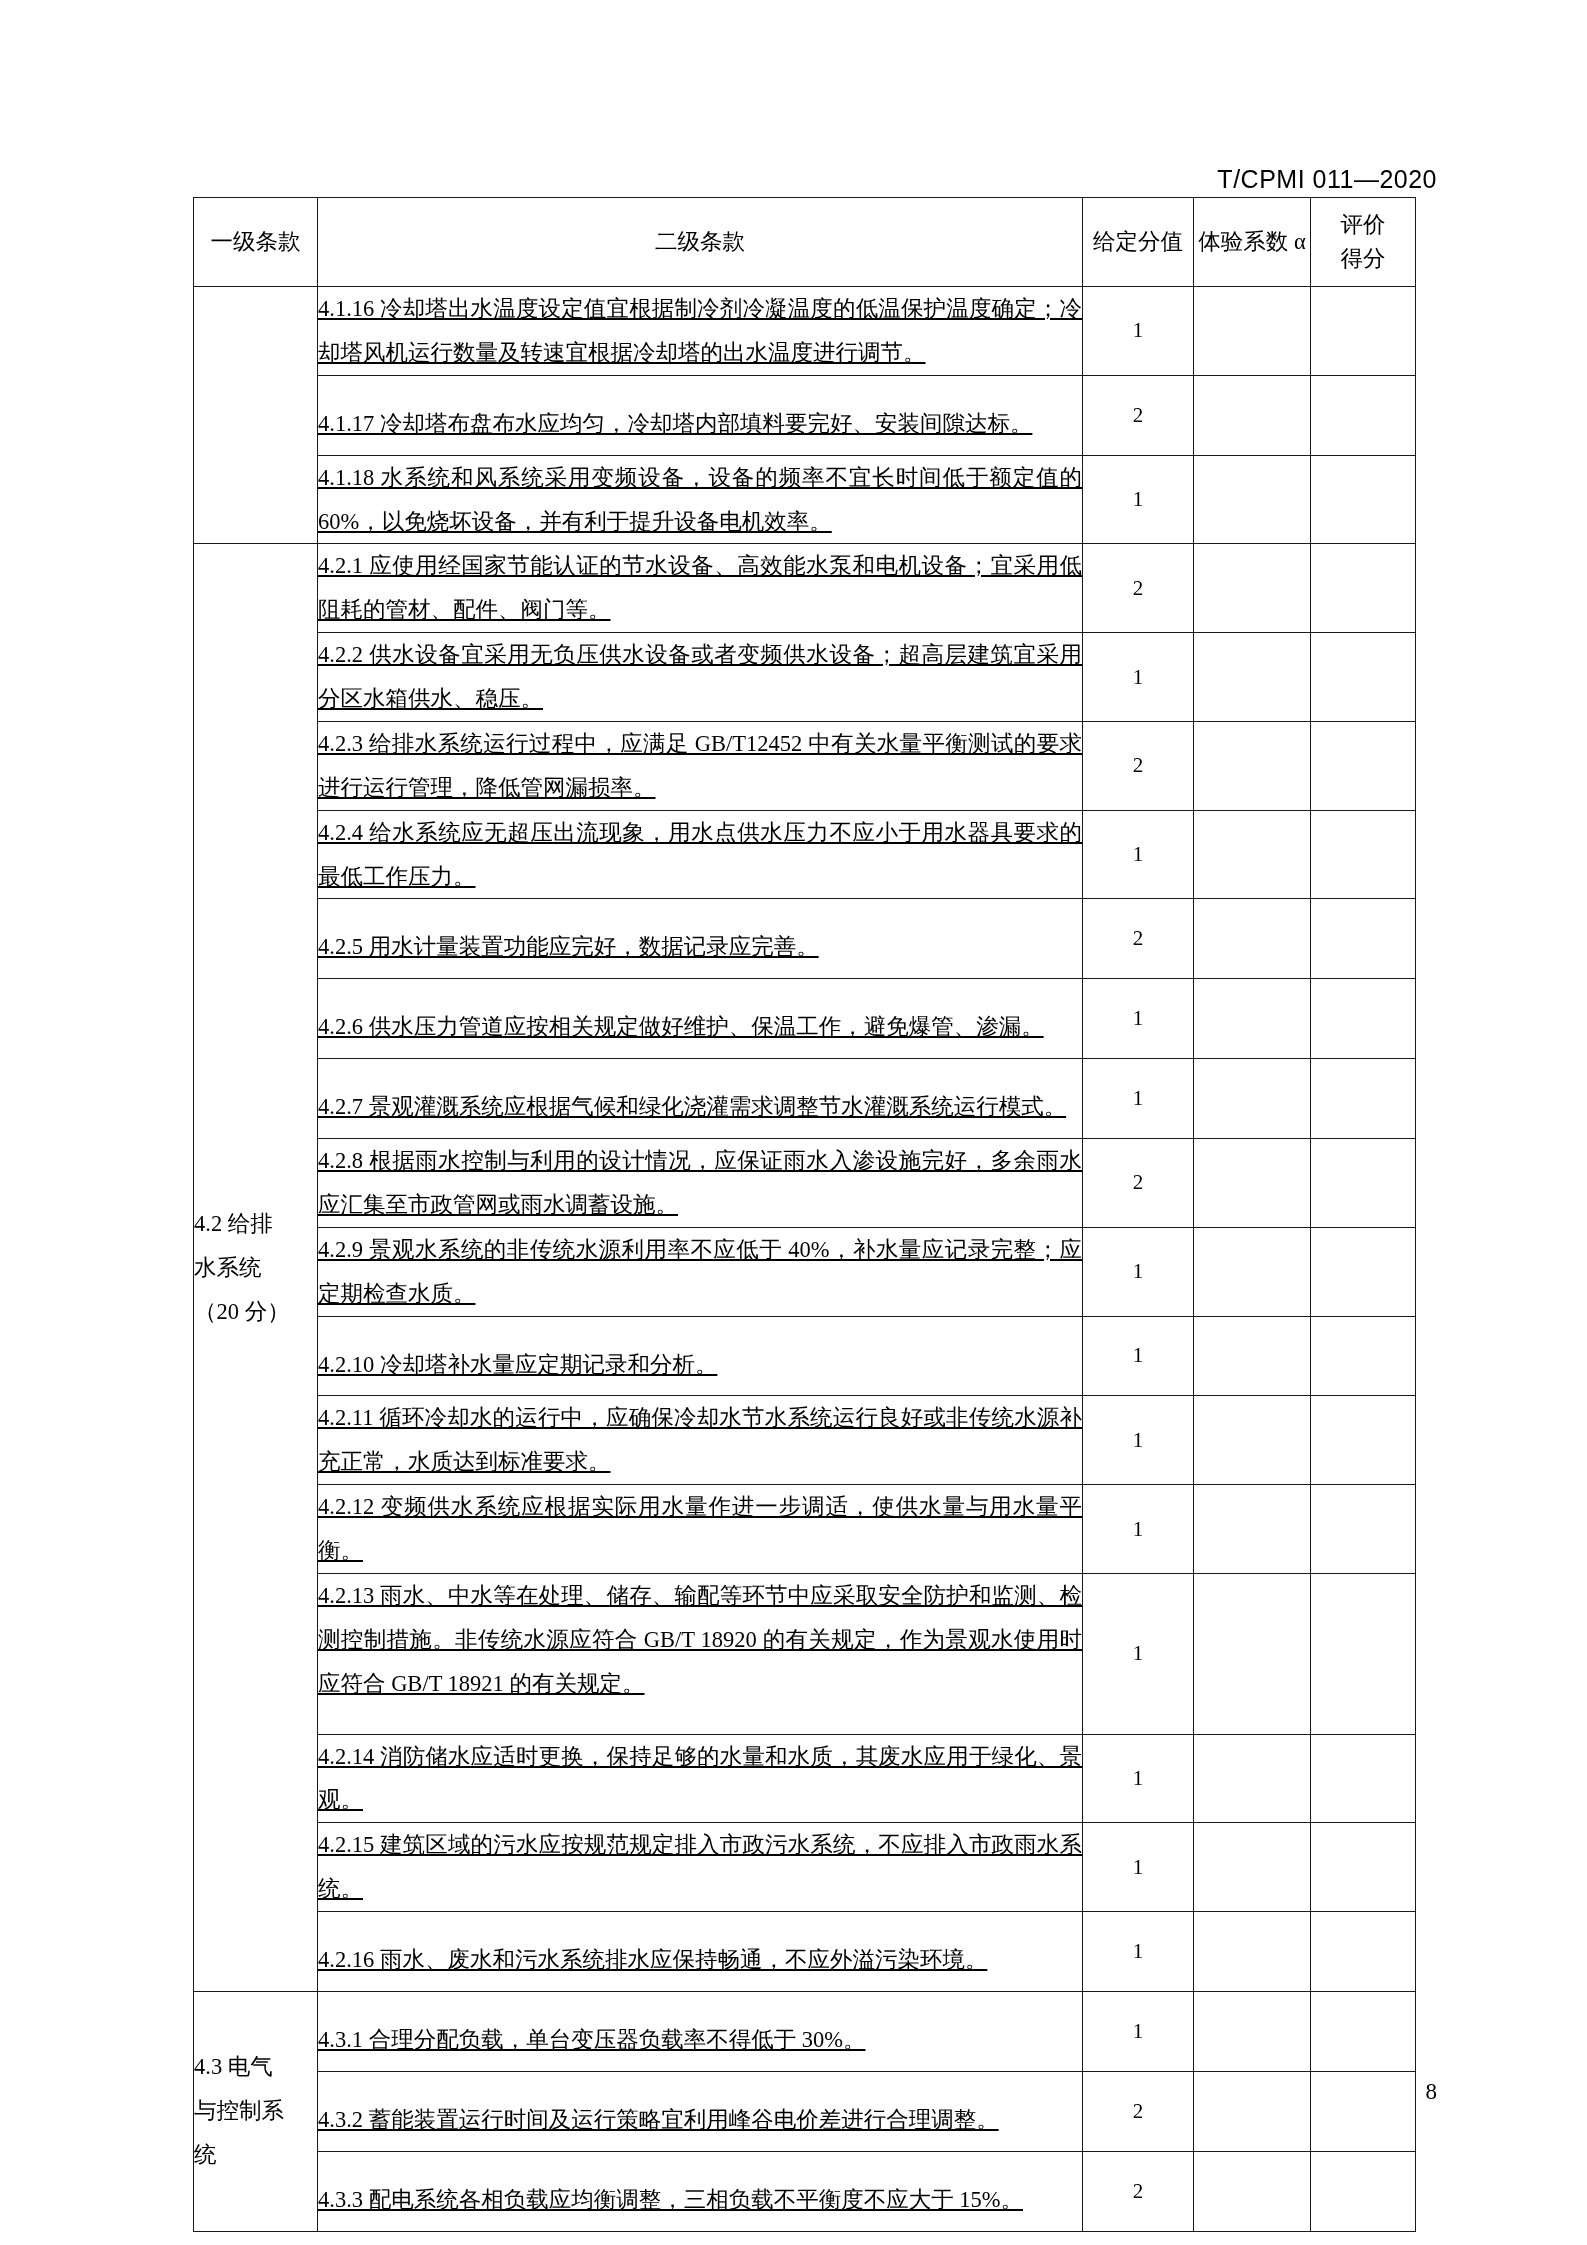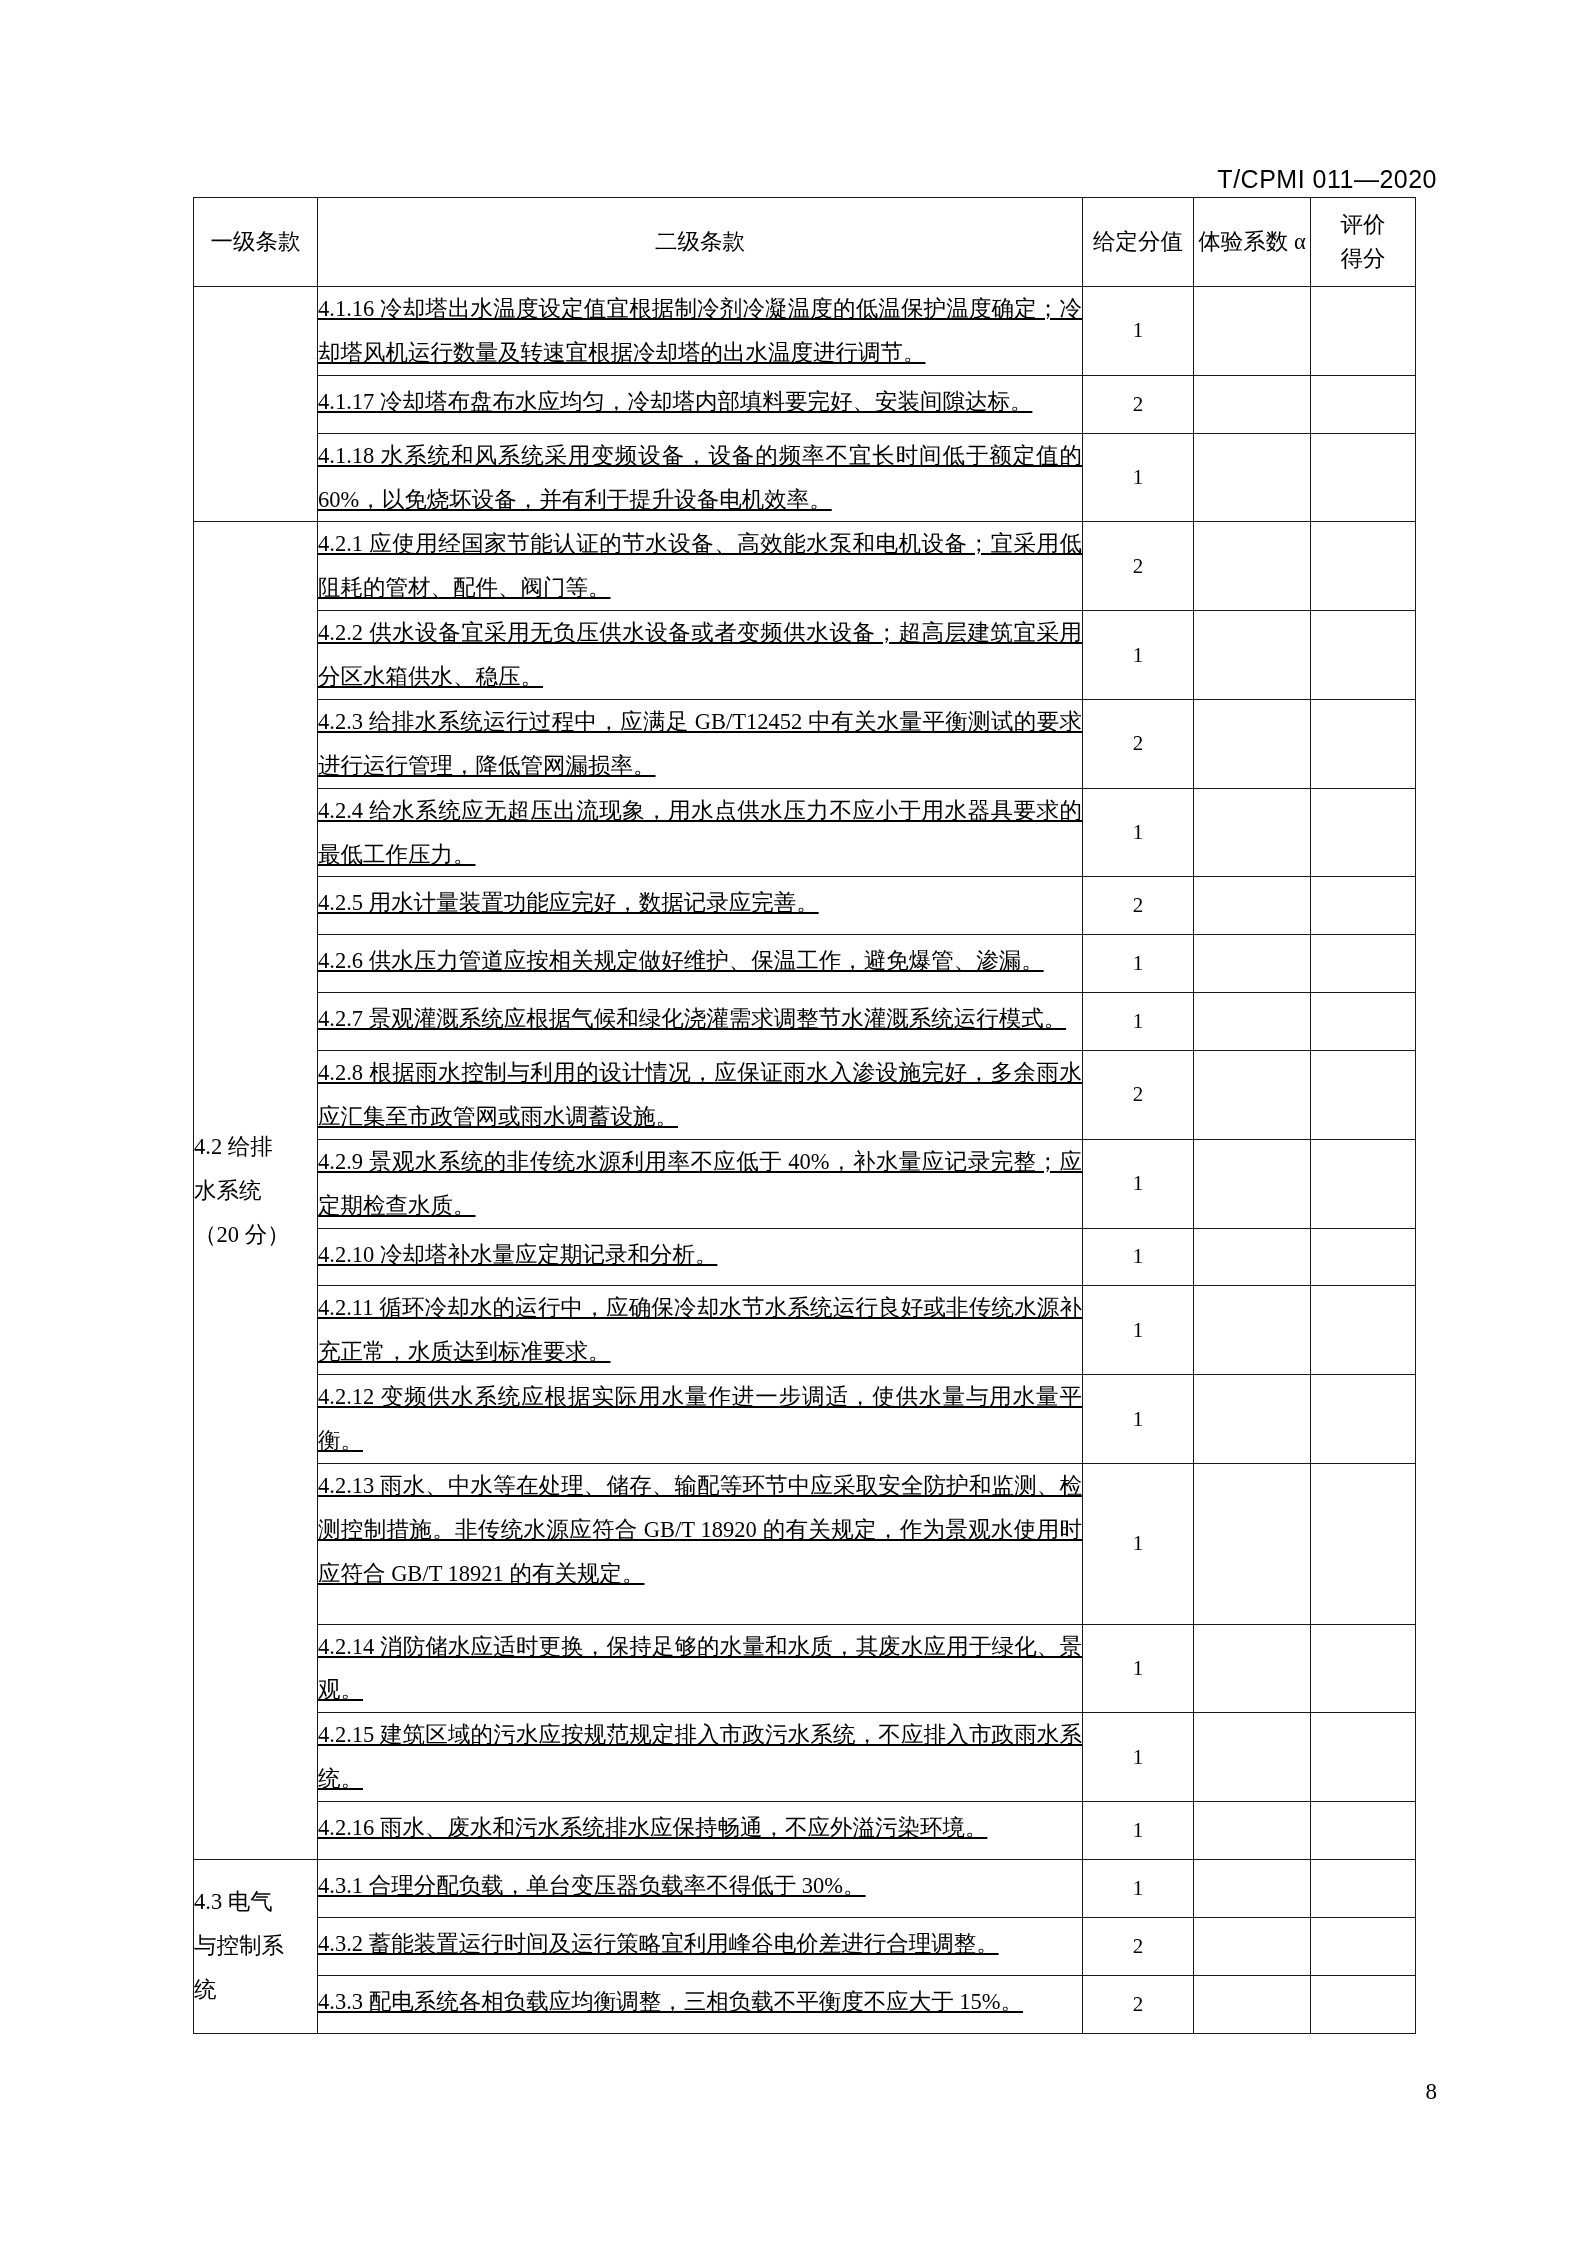--- a/index.html
+++ b/index.html
@@ -81,21 +81,21 @@
   
   .clause {
     font-size: 22.5px;
     line-height: 1.95;
     padding: 11px 14px 11px 16px;
     text-align: justify;
     text-justify: inter-ideograph;
     text-decoration: underline;
   }
   .clause.tall { padding-bottom: 28px; }
-  .clause.single { padding-top: 4px; padding-bottom: 9px; }
+  .clause.single { padding-top: 26px; padding-bottom: 9px; }
 
   
   .score {
     text-align: center;
     font-size: 21px;
     font-family: "Liberation Serif", "DejaVu Serif", serif;
   }
   .blank { }
 
   

